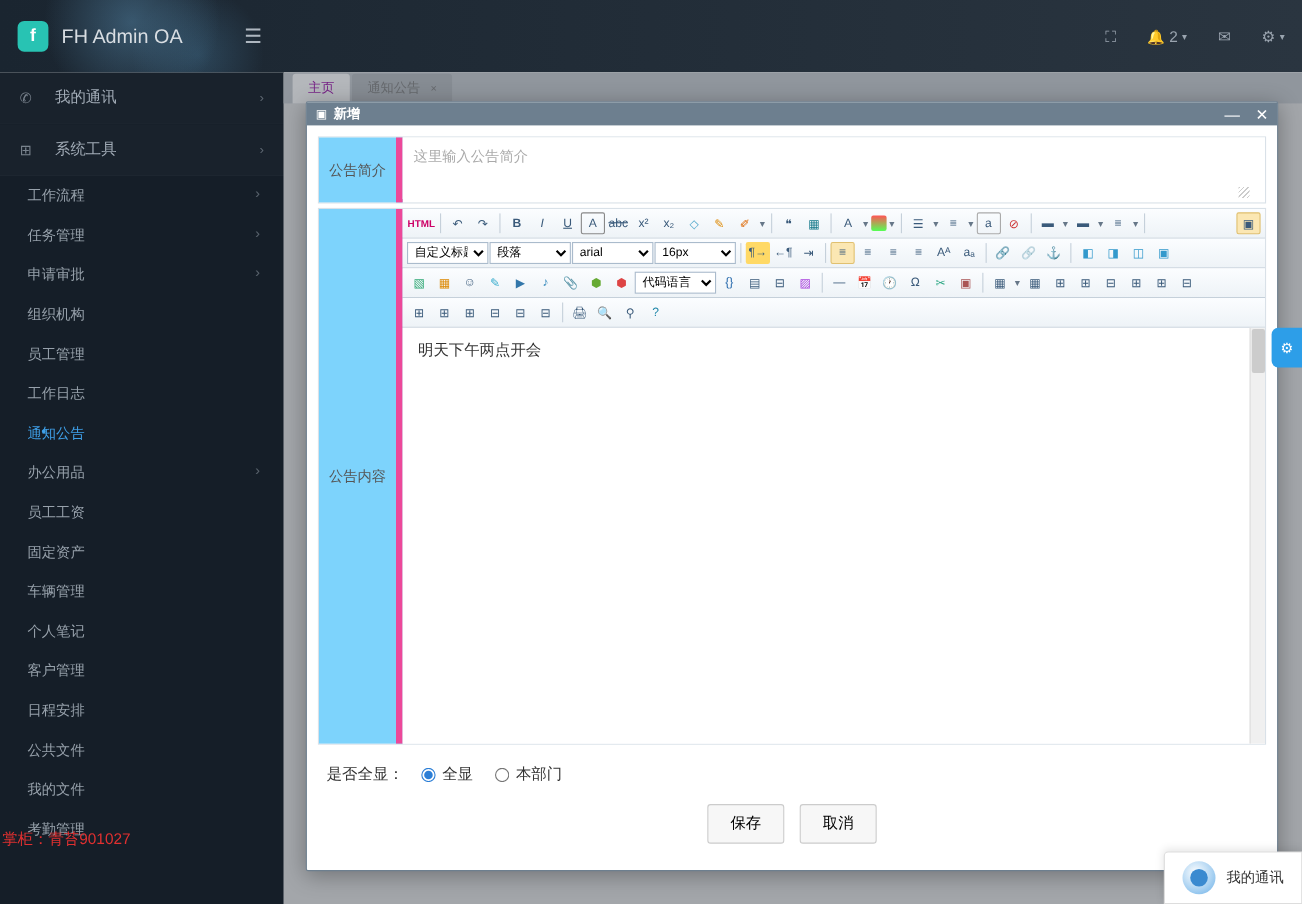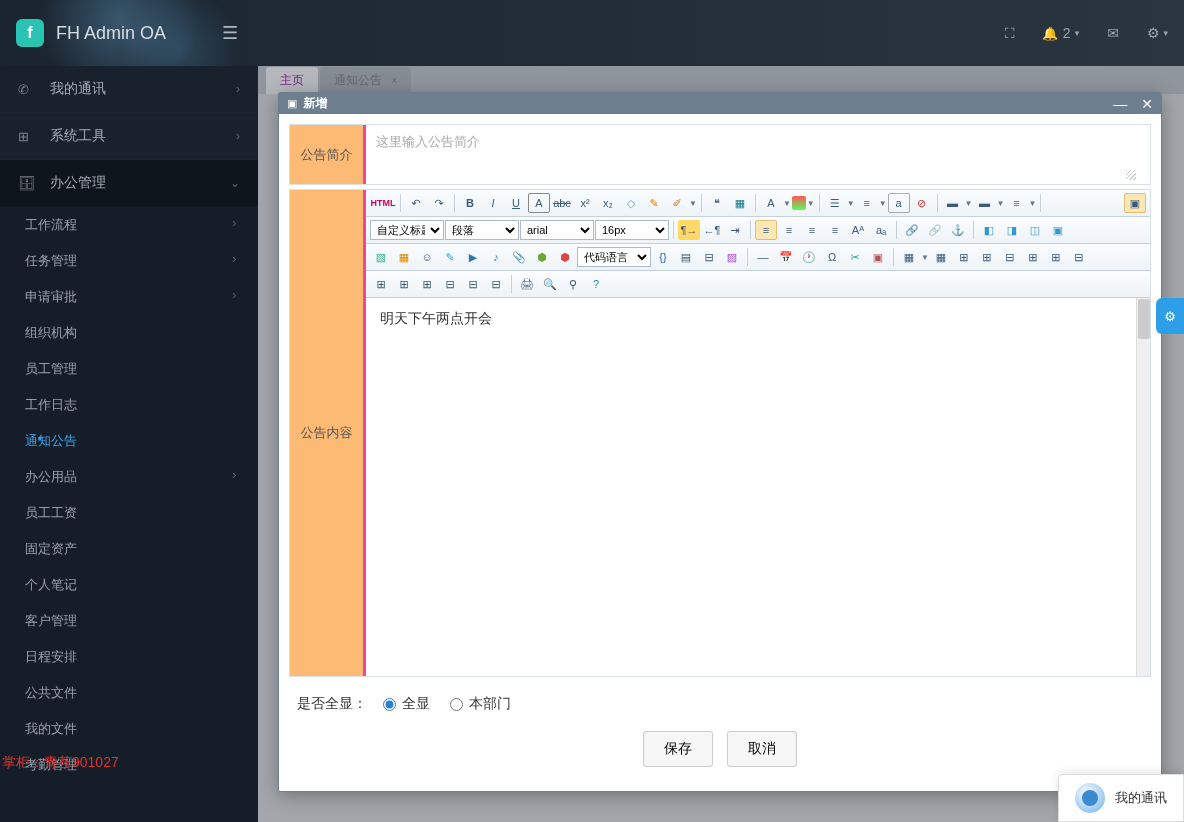--- a/index.html
+++ b/index.html
@@ -44,21 +44,21 @@
 .modal { position: absolute; left: 20px; top: 26px; right: 22px; background: #fff; border: 1px solid #6d7f8f; border-radius: 2px; box-shadow: 0 4px 20px rgba(0,0,0,0.3); z-index: 10; }
 .modal-title-bar { background: #6d7f8f; color: #fff; padding: 2px 8px; font-size: 12px; display: flex; align-items: center; }
 .modal-title-bar .win-icon { margin-right: 6px; font-size: 11px; }
 .modal-title-txt { font-weight: bold; }
 .modal-controls { margin-left: auto; display: flex; gap: 14px; }
 .modal-controls span { cursor: pointer; font-size: 14px; }
 
 .modal-body { padding: 10px; }
 
 .form-row { display: flex; border: 1px solid #d9e1e8; margin-bottom: 4px; }
-.form-label-cell { width: 76px; display: flex; align-items: center; justify-content: center; background: #fdba74; border-right: 3px solid #ec4899; font-size: 13px; color: #555; }
+.form-label-cell { width: 76px; display: flex; align-items: center; justify-content: center; background: #7dd3fc; border-right: 6px solid #ec4899; font-size: 13px; color: #555; }
 .form-input-cell { flex: 1; }
 .intro-textarea { width: 100%; height: 56px; border: none; padding: 8px 10px; resize: none; font-family: inherit; font-size: 13px; outline: none; }
 .intro-textarea::placeholder { color: #aaa; }
 .resize-grip { position: absolute; right: 14px; bottom: 4px; width: 10px; height: 10px; background: repeating-linear-gradient(135deg, #ccc, #ccc 1px, transparent 1px, transparent 3px); }
 
 
 .editor-wrap { display: flex; border: 1px solid #d9e1e8; min-height: 478px; position: relative; }
 .editor-toolbar { background: linear-gradient(#fbfdff, #eef3f7); border-bottom: 1px solid #c5d0da; padding: 3px 4px; display: flex; flex-wrap: wrap; gap: 1px; align-items: center; }
 .tb-btn { width: 22px; height: 20px; display: inline-flex; align-items: center; justify-content: center; font-size: 11px; cursor: pointer; border-radius: 2px; color: #3a5a7a; }
 .tb-sep { width: 1px; height: 18px; background: #c5d0da; margin: 0 3px; }
@@ -130,25 +130,20 @@
   <div class="nav-item top">
     <span class="nav-icon i-phone"></span>
     <span class="nav-label">我的通讯</span>
     <span class="nav-chevron">›</span>
   </div>
   <div class="nav-item top">
     <span class="nav-icon i-grid"></span>
     <span class="nav-label">系统工具</span>
     <span class="nav-chevron">›</span>
   </div>
-  <div class="nav-item expanded">
-    <span class="nav-icon i-briefcase"></span>
-    <span class="nav-label">办公管理</span>
-    <span class="nav-chevron">⌄</span>
-  </div>
   <div class="sub-item has-children">
       <span>工作流程</span>
     </div>
   <div class="sub-item has-children">
       <span>任务管理</span>
     </div>
   <div class="sub-item has-children">
       <span>申请审批</span>
     </div>
   <div class="sub-item">
@@ -164,20 +159,23 @@
       <span>通知公告</span>
     </div>
   <div class="sub-item has-children">
       <span>办公用品</span>
     </div>
   <div class="sub-item">
       <span>员工工资</span>
     </div>
   <div class="sub-item">
       <span>固定资产</span>
+    </div>
+  <div class="sub-item">
+      <span>车辆管理</span>
     </div>
   <div class="sub-item">
       <span>个人笔记</span>
     </div>
   <div class="sub-item">
       <span>客户管理</span>
     </div>
   <div class="sub-item">
       <span>日程安排</span>
     </div>

